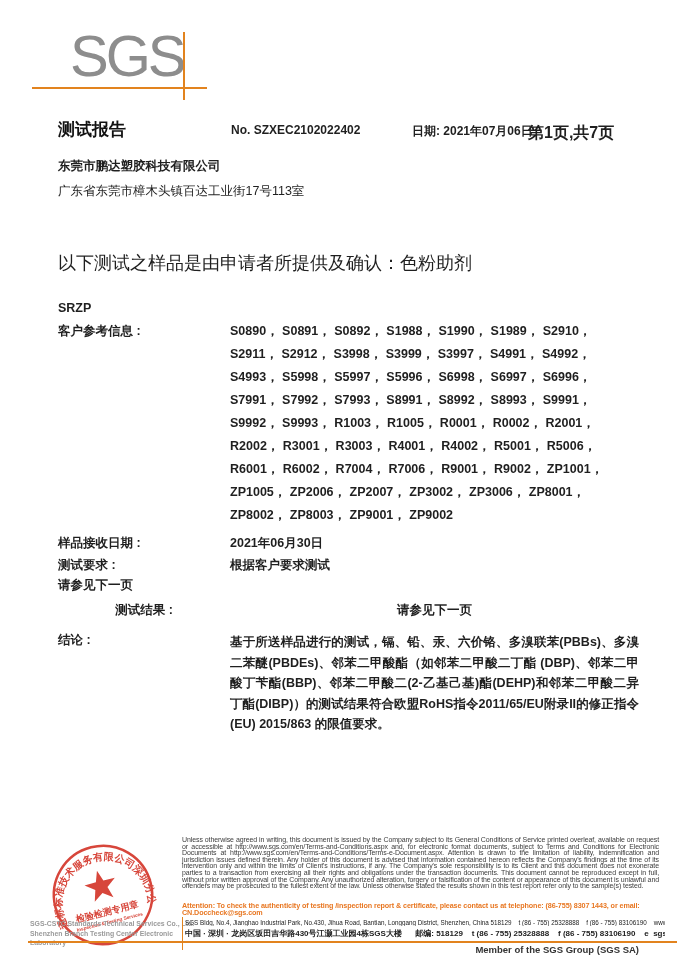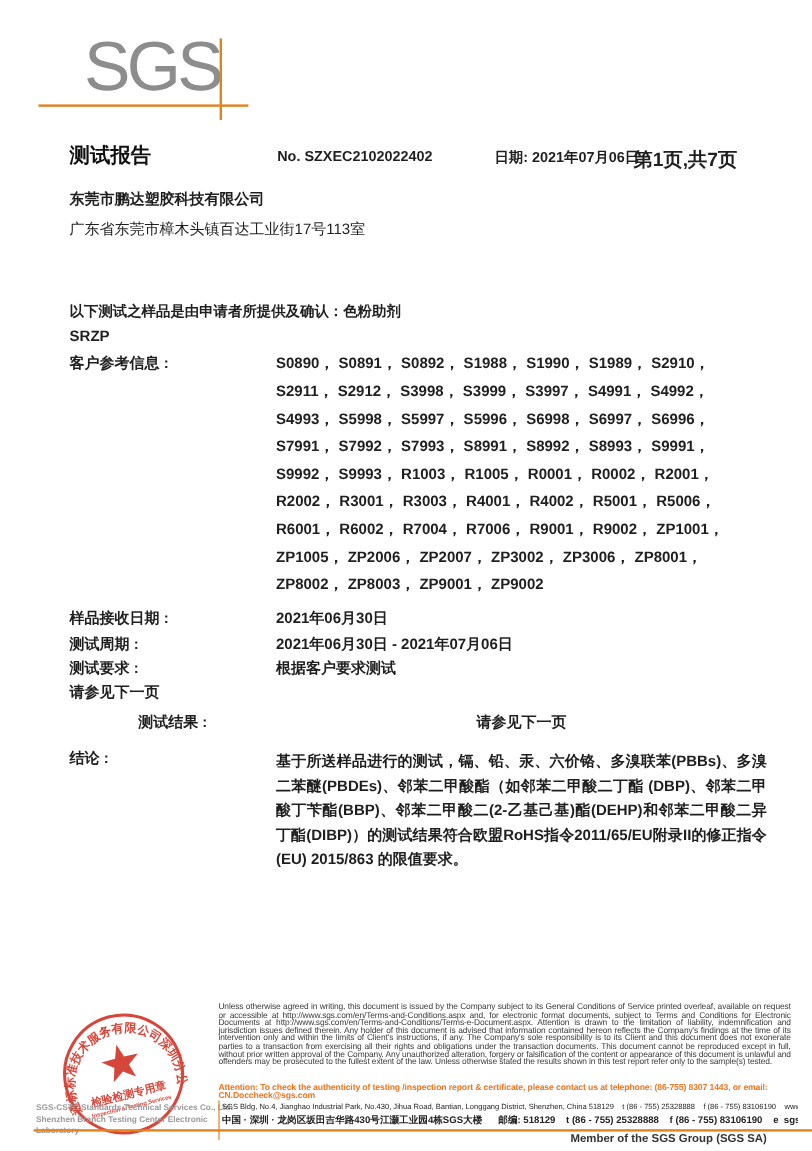--- a/index.html
+++ b/index.html
@@ -21,21 +21,21 @@
   
   .report-title { position:absolute; left:58px; top:118px; font-size:17px; font-weight:700; color:#111; }
   .report-no   { position:absolute; left:231px; top:123px; font-size:12px; font-weight:600; }
   .report-date { position:absolute; left:412px; top:123px; font-size:12px; font-weight:600; }
   .report-page { position:absolute; left:528px; top:123px; font-size:16px; font-weight:600; }
   
   .applicant-name { position:absolute; left:58px; top:158px; font-size:12.5px; font-weight:600; }
   .applicant-addr { position:absolute; left:58px; top:183px; font-size:12.5px; font-weight:400; }
   
   .content { position:absolute; left:58px; top:251px; right:38px; }
-  .intro-line { font-size:12px; font-weight:700; margin-bottom:5px; }
+  .intro-line { font-size:18px; font-weight:400; margin-bottom:26px; }
   .field-row { display:grid; grid-template-columns:172px 1fr; font-size:12.5px; }
   .field-label { font-weight:600; }
   .field-value { font-weight:600; }
   .mb8  { margin-bottom:8px; }
   .mb5  { margin-bottom:5px; }
   .mb2  { margin-bottom:3px; }
   .mb12 { margin-bottom:13px;text-align:center; }
   .multiline { white-space:pre-line; line-height:23px; margin-top:-3px; }
   .conclusion-text { line-height:20.5px; text-align:justify; }
   
@@ -105,24 +105,20 @@
 R6001， R6002， R7004， R7006， R9001， R9002， ZP1001，
 ZP1005， ZP2006， ZP2007， ZP3002， ZP3006， ZP8001，
 ZP8002， ZP8003， ZP9001， ZP9002</div>
     </div>
 
     <div class="field-row mb5">
       <div class="field-label">样品接收日期 :</div>
       <div class="field-value">2021年06月30日</div>
     </div>
 
-    <div class="field-row mb2">
-      <div class="field-label">测试周期 :</div>
-      <div class="field-value">2021年06月30日 - 2021年07月06日</div>
-    </div>
 
     <div class="field-row mb2">
       <div class="field-label">测试要求 :</div>
       <div class="field-value">根据客户要求测试</div>
     </div>
 
     <div class="field-row mb8">
       <div class="field-value">请参见下一页</div>
     </div>
 

